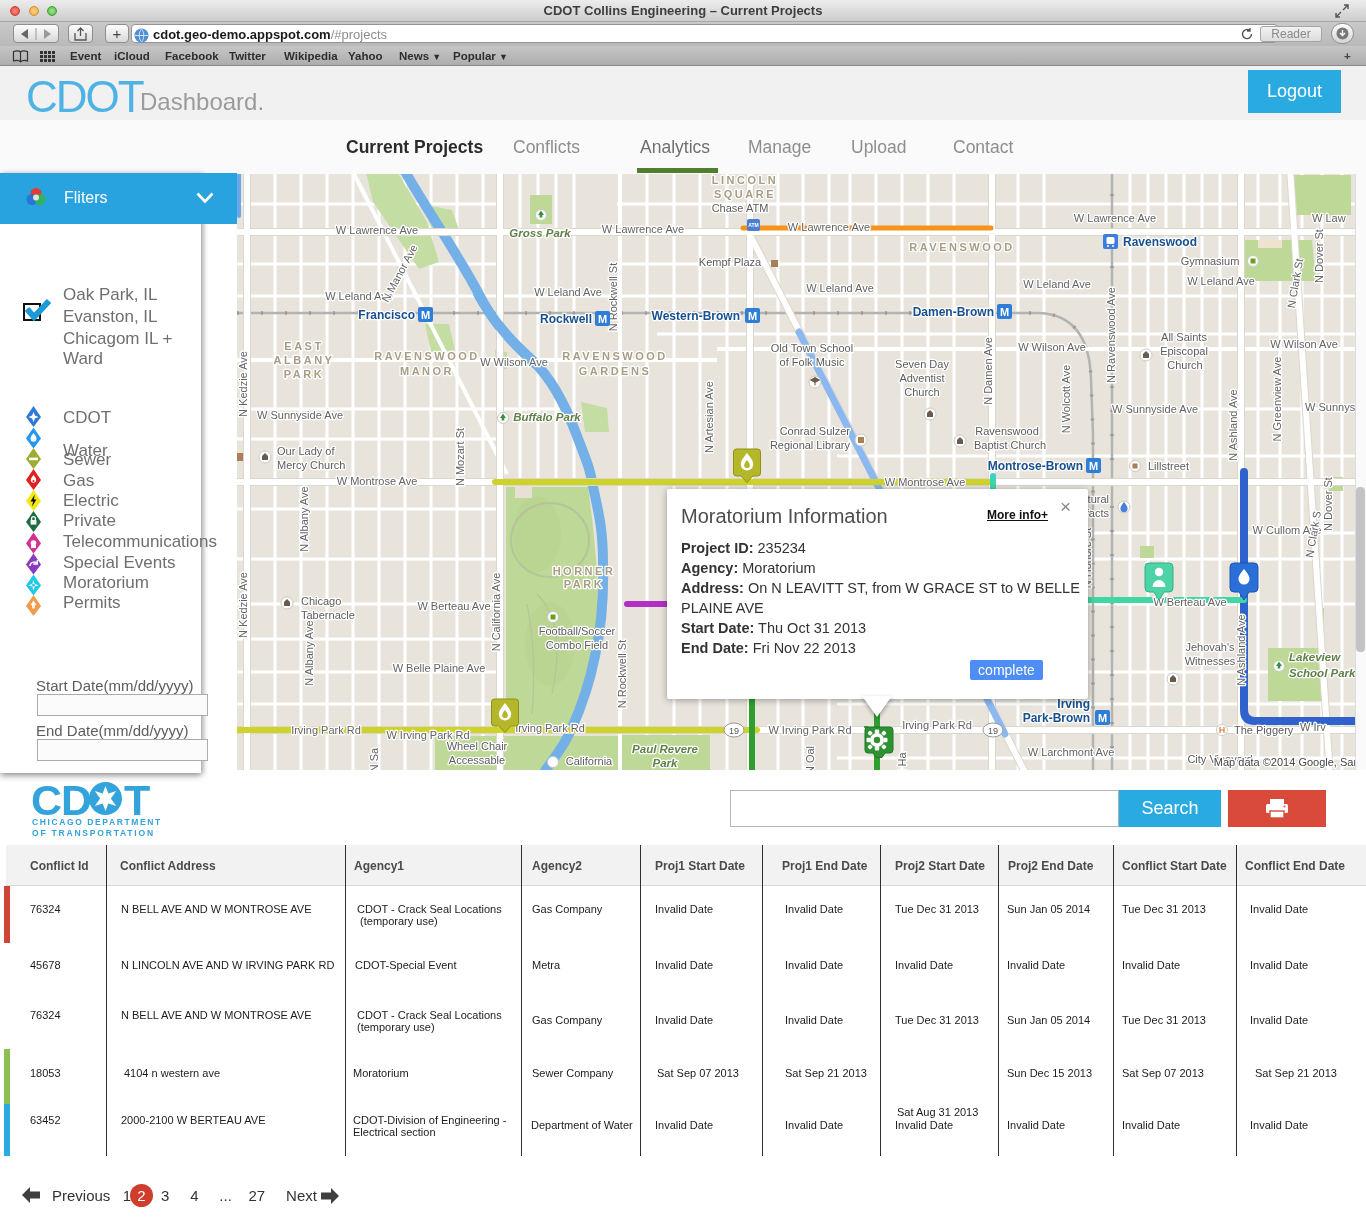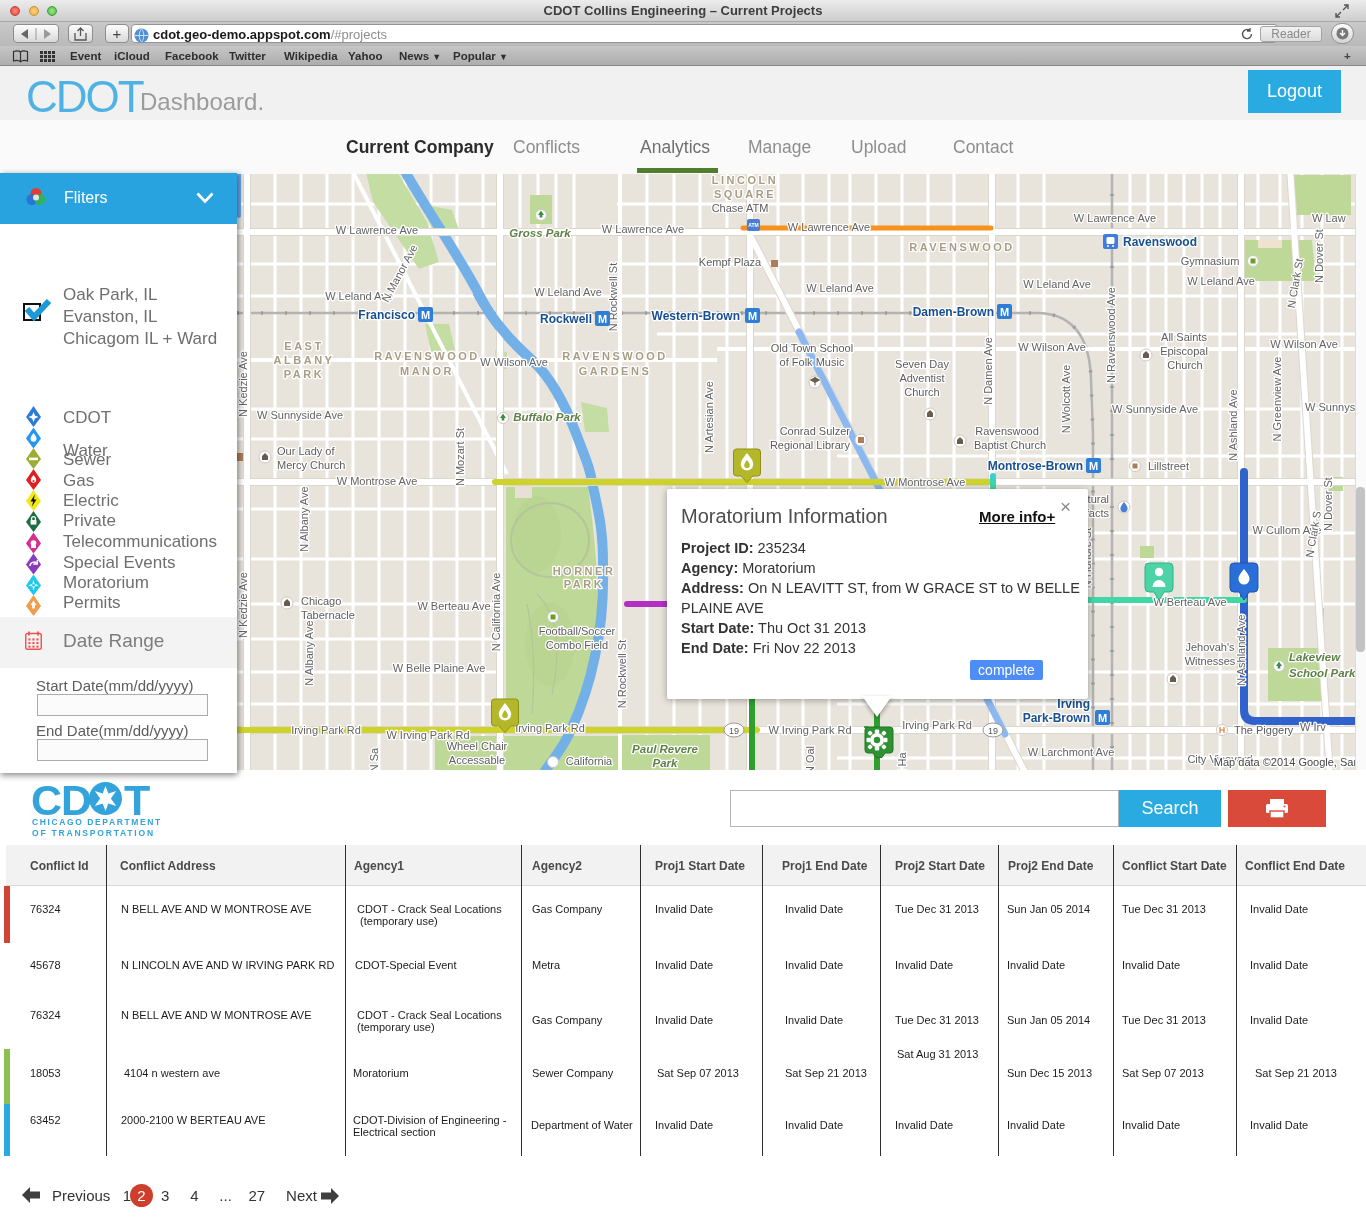--- a/index.html
+++ b/index.html
@@ -16,21 +16,21 @@
 .bm{top:50px;font-size:11.5px;font-weight:bold;color:#2e2e2e}
 
 #apphead{left:0;top:66px;width:1366px;height:54px;background:#f1f1f1}
 #cdotlogo{left:26px;top:72px;font-size:44px;font-weight:400;color:#4fb2e5;letter-spacing:-2px}
 #dashtxt{left:140px;top:88px;font-size:24px;color:#9b9b9b;font-weight:400}
 #logout{left:1248px;top:70px;width:93px;height:43px;background:#29abe2;color:#fff;font-size:18px;text-align:center;line-height:43px}
 #navbar{left:0;top:120px;width:1366px;height:54px;background:#fafafa}
 .nav{top:137px;font-size:17.5px;color:#8e8e8e}
 #navu{left:637px;top:168px;width:81px;height:5px;background:#507d2e}
 
-#sidebar{left:0;top:173px;width:237px;height:600px;background:#fff;box-shadow:0 3px 6px rgba(0,0,0,.35),3px 0 5px rgba(0,0,0,.18);z-index:30}
+#sidebar{left:0;top:173px;width:201px;height:600px;background:#fff;box-shadow:0 3px 6px rgba(0,0,0,.35),3px 0 5px rgba(0,0,0,.18);z-index:30}
 .sbar{left:0;width:237px;background:#f3f3f3;color:#7d7d7d;font-size:19px}
 .sbart{left:63px}
 #fliters{left:0;top:0;width:237px;height:51px;background:#29a3df;color:#fff;font-size:16px}
 .sitem{left:63px;font-size:17px;color:#6f6f6f}
 .inpt{left:37px;width:171px;height:22px;background:#fbfbfb;border:1px solid #ababab}
 .lbl{left:36px;font-size:15px;color:#5d5d5d}
 
 #srchin{left:730px;top:790px;width:389px;height:37px;border:1px solid #b5b5b5;background:#fff}
 #srchbtn{left:1119px;top:790px;width:102px;height:37px;background:#29abe2;color:#fff;font-size:18px;text-align:center;line-height:37px}
 #printbtn{left:1228px;top:790px;width:98px;height:37px;background:#da4a3b}
@@ -108,21 +108,21 @@
 <div class="abs bm" style="left:348px">Yahoo</div>
 <div class="abs bm" style="left:399px">News <span style="font-size:9px">▼</span></div>
 <div class="abs bm" style="left:453px">Popular <span style="font-size:9px">▼</span></div>
 <div class="abs bm" style="left:1344px;color:#444">+</div>
 
 <div class="abs" id="apphead"></div>
 <div class="abs" id="cdotlogo">CDOT</div>
 <div class="abs" id="dashtxt">Dashboard.</div>
 <div class="abs" id="logout">Logout</div>
 <div class="abs" id="navbar"></div>
-<div class="abs nav" style="left:346px;color:#2b2b2b;font-weight:bold">Current Company</div>
+<div class="abs nav" style="left:346px;color:#2b2b2b;font-weight:bold">Current Projects</div>
 <div class="abs nav" style="left:513px">Conflicts</div>
 <div class="abs nav" style="left:640px;color:#6f6f6f">Analytics</div>
 <div class="abs nav" style="left:748px">Manage</div>
 <div class="abs nav" style="left:851px">Upload</div>
 <div class="abs nav" style="left:953px">Contact</div>
 <div class="abs" id="navu"></div>
 
 <div class="abs" id="mapwrap" style="left:237px;top:174px;width:1129px;height:596px;background:#e8e4dc;overflow:hidden">
 <svg width="1129" height="596" viewBox="0 0 1129 596" style="position:absolute;left:0;top:0">
 <style>
@@ -440,21 +440,21 @@
 <g transform="translate(1007,426)">
 <path d="M-10,-37 h20 a4,4 0 0 1 4,4 v21 a4,4 0 0 1 -4,4 h-5 l-5,8 -5,-8 h-5 a4,4 0 0 1 -4,-4 v-21 a4,4 0 0 1 4,-4 z" fill="#2a6fd8" stroke="#1d55b0" stroke-width="1"></path>
 <path d="M0,-31 c3.5,4.5 5.5,7 5.5,10 a5.5,5.5 0 0 1 -11 0 c0,-3 2,-5.5 5.5,-10 z" fill="#fff"></path>
 </g>
 </g>
 </svg>
 
 <div class="abs" style="left:625px;top:522px;width:0;height:0;border-left:15px solid transparent;border-right:15px solid transparent;border-top:21px solid #fff;filter:drop-shadow(0 2px 2px rgba(0,0,0,.35));z-index:5"></div>
 <div class="abs" style="left:430px;top:315px;width:421px;height:210px;background:#fff;border-radius:2px;box-shadow:0 1px 7px rgba(0,0,0,.35)">
   <div class="abs" style="left:14px;top:16px;font-size:20px;color:#4d4d4d">Moratorium Information</div>
-  <div class="abs" style="left:312px;top:19px;font-size:15px;font-weight:bold;color:#111;text-decoration:underline">More info+</div>
+  <div class="abs" style="left:320px;top:19px;font-size:12px;font-weight:bold;color:#111;text-decoration:underline">More info+</div>
   <div class="abs" style="left:393px;top:7px;font-size:19px;color:#8a8a8a">×</div>
   <div class="abs" style="left:14px;top:49px;font-size:14.5px;color:#333;line-height:20px;white-space:nowrap">
     <b>Project ID:</b> 235234<br>
     <b>Agency:</b> Moratorium<br>
     <b>Address:</b> On N LEAVITT ST, from W GRACE ST to W BELLE<br>PLAINE AVE<br>
     <b>Start Date:</b> Thu Oct 31 2013<br>
     <b>End Date:</b> Fri Nov 22 2013
   </div>
   <div class="abs" style="left:303px;top:171px;width:73px;height:20px;background:#4d8df5;border-radius:2px;color:#fff;font-size:14px;text-align:center;line-height:20px">complete</div>
 </div>
@@ -516,38 +516,20 @@
   <div class="abs sitem" style="top:235px">CDOT</div>
   <div class="abs sitem" style="top:268px">Water</div>
   <div class="abs sitem" style="top:277px">Sewer</div>
   <div class="abs sitem" style="top:298px">Gas</div>
   <div class="abs sitem" style="top:318px">Electric</div>
   <div class="abs sitem" style="top:338px">Private</div>
   <div class="abs sitem" style="top:359px">Telecommunications</div>
   <div class="abs sitem" style="top:380px">Special Events</div>
   <div class="abs sitem" style="top:400px">Moratorium</div>
   <div class="abs sitem" style="top:420px">Permits</div>
-  <div class="abs sbar" style="top:444px;height:51px">
-      <span class="abs sbart" style="top:13px">Date Range</span>
-    <svg class="abs" style="left:25px;top:14px" width="17" height="19" viewBox="0 0 17 19">
-        <rect x="0.7" y="2.5" width="15.6" height="15.8" rx="2" fill="none" stroke="#f05450" stroke-width="1.5"></rect>
-        <path d="M4 0.5v4M13 0.5v4" stroke="#f05450" stroke-width="1.8"></path>
-        <g fill="#f05450">
-          <rect x="3.4" y="7.4" width="2.1" height="2.1"></rect>
-          <rect x="7.4" y="7.4" width="2.1" height="2.1"></rect>
-          <rect x="11.4" y="7.4" width="2.1" height="2.1"></rect>
-          <rect x="3.4" y="11" width="2.1" height="2.1"></rect>
-          <rect x="7.4" y="11" width="2.1" height="2.1"></rect>
-          <rect x="11.4" y="11" width="2.1" height="2.1"></rect>
-          <rect x="3.4" y="14.6" width="2.1" height="2.1"></rect>
-          <rect x="7.4" y="14.6" width="2.1" height="2.1"></rect>
-          <rect x="11.4" y="14.6" width="2.1" height="2.1"></rect>
-        </g>
-      </svg>
-  </div>
   <div class="abs lbl" style="top:504px">Start Date(mm/dd/yyyy)</div>
   <div class="abs inpt" style="top:521px"></div>
   <div class="abs lbl" style="top:549px">End Date(mm/dd/yyyy)</div>
   <div class="abs inpt" style="top:566px"></div>
 </div>
 
 <div class="abs" style="left:31px;top:776px;width:160px;height:62px" id="logo2">
   <div class="abs" style="left:0;top:0;font-size:43px;font-weight:bold;color:#33a3dc;letter-spacing:-1px">CD</div>
     <div class="abs" style="left:93px;top:0;font-size:43px;font-weight:bold;color:#33a3dc">T</div>
   <svg class="abs" style="left:58px;top:6px" width="33" height="33" viewBox="0 0 37 37">
@@ -624,21 +606,21 @@
 <div class="abs td" style="left:1007px;top:1014px">Sun Jan 05 2014</div>
 <div class="abs td" style="left:1122px;top:1014px">Tue Dec 31 2013</div>
 <div class="abs td" style="left:1250px;top:1014px">Invalid Date</div>
 
 <div class="abs td" style="left:30px;top:1067px">18053</div>
 <div class="abs td" style="left:124px;top:1067px">4104 n western ave</div>
 <div class="abs td" style="left:353px;top:1067px">Moratorium</div>
 <div class="abs td" style="left:532px;top:1067px">Sewer Company</div>
 <div class="abs td" style="left:657px;top:1067px">Sat Sep 07 2013</div>
 <div class="abs td" style="left:785px;top:1067px">Sat Sep 21 2013</div>
-<div class="abs td" style="left:897px;top:1048px">Sat Aug 31 2013</div>
+<div class="abs td" style="left:897px;top:1106px">Sat Aug 31 2013</div>
 <div class="abs td" style="left:1007px;top:1067px">Sun Dec 15 2013</div>
 <div class="abs td" style="left:1122px;top:1067px">Sat Sep 07 2013</div>
 <div class="abs td" style="left:1255px;top:1067px">Sat Sep 21 2013</div>
 
 <div class="abs td" style="left:30px;top:1114px">63452</div>
 <div class="abs td" style="left:121px;top:1114px">2000-2100 W BERTEAU AVE</div>
 <div class="abs td" style="left:353px;top:1114px">CDOT-Division of Engineering -<br>Electrical section</div>
 <div class="abs td" style="left:531px;top:1119px">Department of Water</div>
 <div class="abs td" style="left:655px;top:1119px">Invalid Date</div>
 <div class="abs td" style="left:785px;top:1119px">Invalid Date</div>

